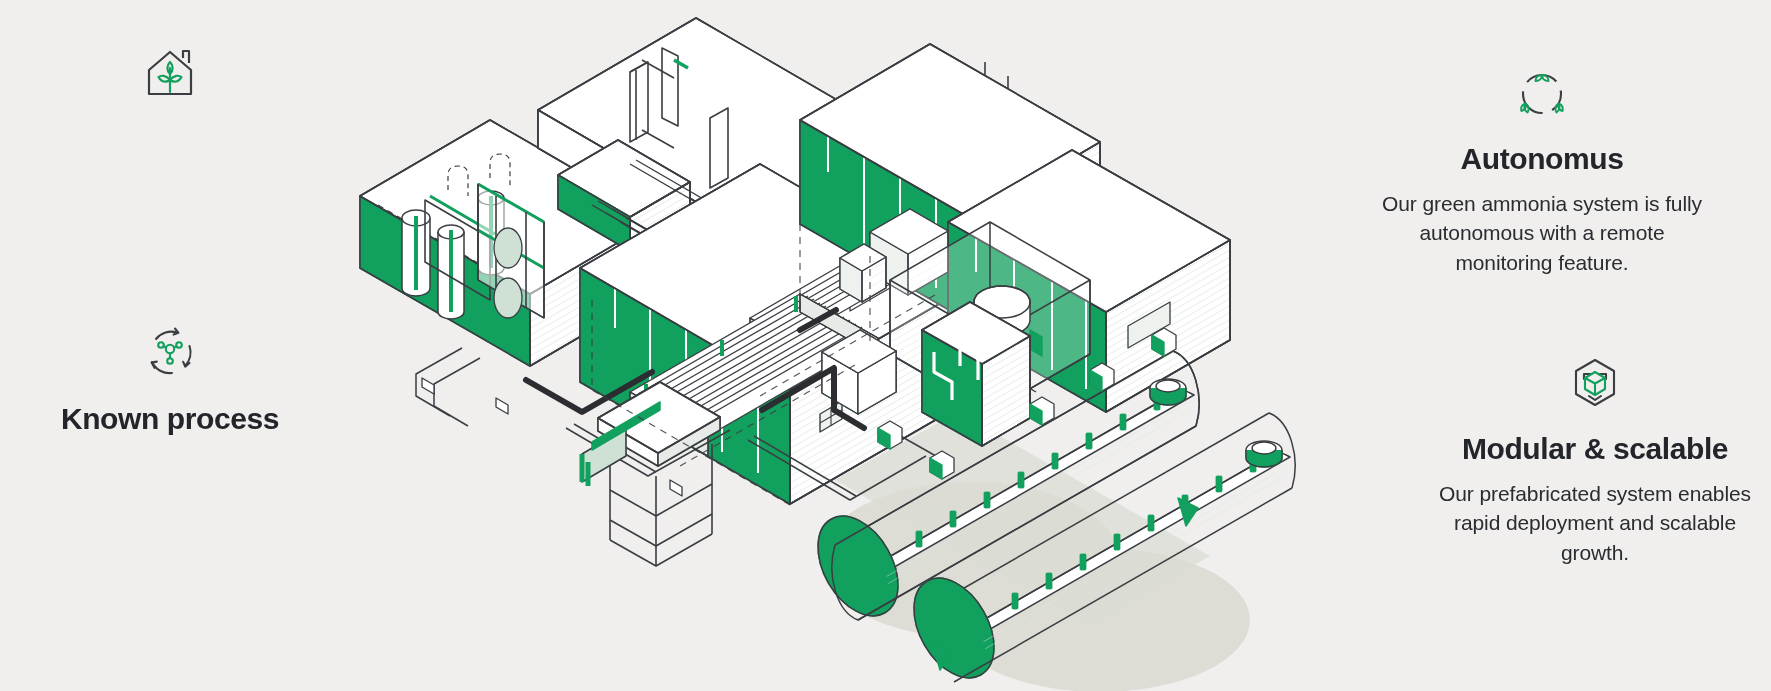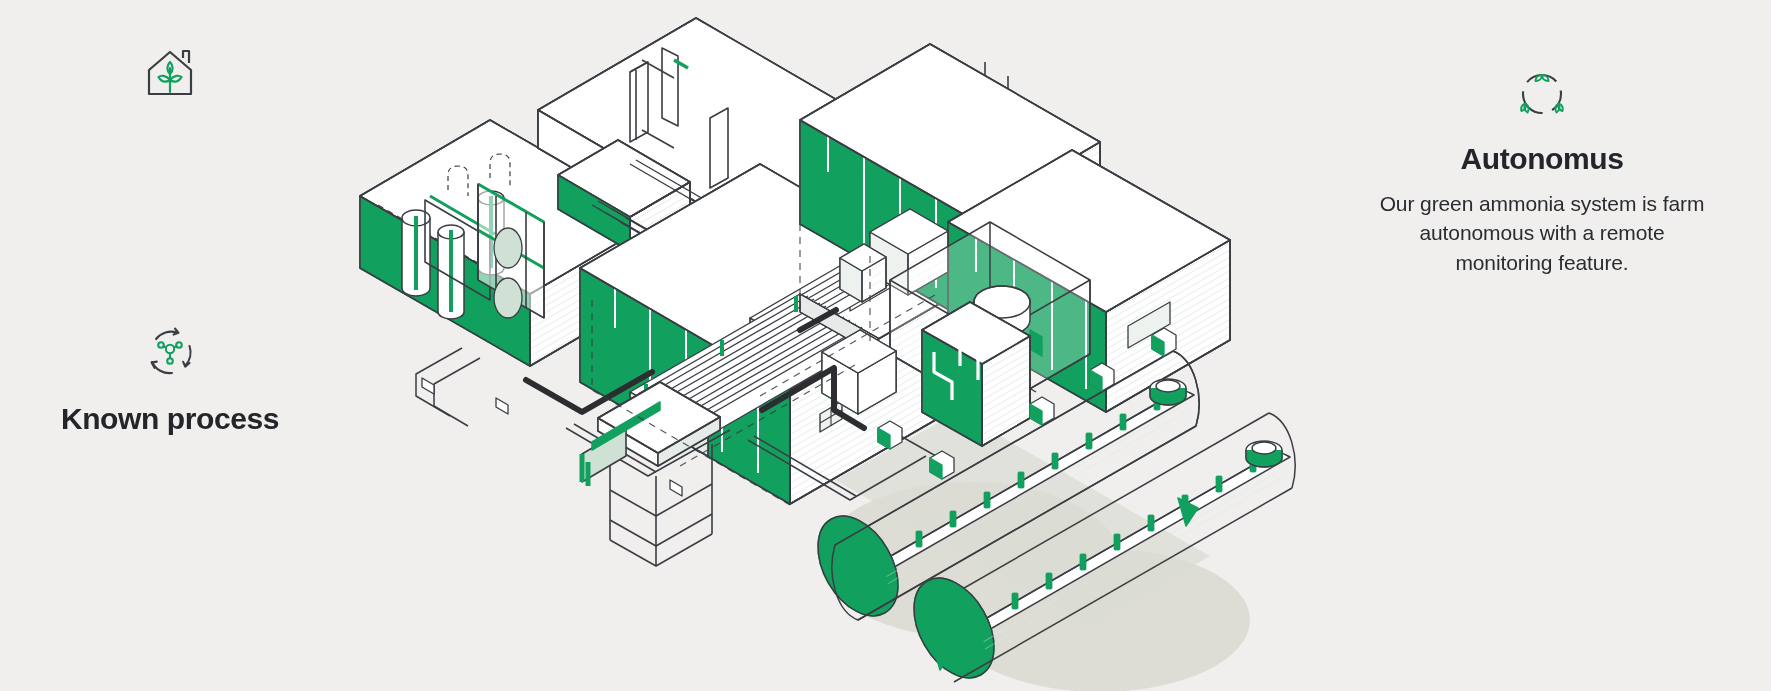--- a/index.html
+++ b/index.html
@@ -81,23 +81,37 @@
         <circle cx="31" cy="32" r="19" stroke="#3a3d42" stroke-width="2.1" fill="none" stroke-dasharray="33 10" stroke-dashoffset="14"></circle>
         <path d="M31 13 C27 13 24.5 15.5 24.5 19 C28.5 19 31 16.5 31 13 Z" stroke="#12a05e" stroke-width="2" fill="none" stroke-linejoin="round"></path>
         <path d="M31 13 C35 13 37.5 15.5 37.5 19 C33.5 19 31 16.5 31 13 Z" stroke="#12a05e" stroke-width="2" fill="none" stroke-linejoin="round"></path>
         <path d="M14.5 41.5 C12.5 45 13.5 48.5 16.5 50.5 C18.5 47 17.5 43.5 14.5 41.5 Z" stroke="#12a05e" stroke-width="2" fill="none" stroke-linejoin="round"></path>
         <path d="M14.5 41.5 C11 42.5 9.5 45.5 10.5 49 C14 48 15.5 45 14.5 41.5 Z" stroke="#12a05e" stroke-width="2" fill="none" stroke-linejoin="round"></path>
         <path d="M47.5 41.5 C49.5 45 48.5 48.5 45.5 50.5 C43.5 47 44.5 43.5 47.5 41.5 Z" stroke="#12a05e" stroke-width="2" fill="none" stroke-linejoin="round"></path>
         <path d="M47.5 41.5 C51 42.5 52.5 45.5 51.5 49 C48 48 46.5 45 47.5 41.5 Z" stroke="#12a05e" stroke-width="2" fill="none" stroke-linejoin="round"></path>
       </svg>
     </div>
     <h2>Autonomus</h2>
-    <p>Our green ammonia system is farm autonomous with a remote monitoring feature.</p>
+    <p>Our green ammonia system is fully autonomous with a remote monitoring feature.</p>
   </div>
 
+  <div class="feature" id="f-modular">
+    <div class="icon-wrap">
+      <svg width="62" height="62" viewBox="0 0 62 62" fill="none">
+        <path d="M31 8 L50 19 L50 42 L31 53 L12 42 L12 19 Z" stroke="#3a3d42" stroke-width="2.1" fill="none" stroke-linejoin="round"></path>
+        <path d="M20 22 L27 22 M20 22 L20 27" stroke="#3a3d42" stroke-width="2.1" stroke-linecap="round"></path>
+        <path d="M42 22 L35 22 M42 22 L42 27" stroke="#3a3d42" stroke-width="2.1" stroke-linecap="round"></path>
+        <path d="M25 44 L31 48 L37 44" stroke="#3a3d42" stroke-width="2.1" fill="none" stroke-linejoin="round" stroke-linecap="round"></path>
+        <path d="M31 20 L41 26 L41 37 L31 43 L21 37 L21 26 Z" stroke="#12a05e" stroke-width="2.1" fill="none" stroke-linejoin="round"></path>
+        <path d="M21 26 L31 31.5 L41 26 M31 31.5 L31 43" stroke="#12a05e" stroke-width="2.1" fill="none" stroke-linejoin="round"></path>
+      </svg>
+    </div>
+    <h2>Modular &amp; scalable</h2>
+    <p>Our prefabricated system enables rapid deployment and scalable growth.</p>
+  </div>
 
   <div id="illu">
     <svg viewBox="0 0 1100 691" fill="none" xmlns="http://www.w3.org/2000/svg">
       <defs>
         <pattern id="hatch" width="6" height="6" patternUnits="userSpaceOnUse" patternTransform="rotate(60)">
           <line x1="0" y1="0" x2="0" y2="6" stroke="#cfd9d3" stroke-width="0.9"></line>
         </pattern>
         <pattern id="hatchLight" width="7" height="7" patternUnits="userSpaceOnUse" patternTransform="rotate(60)">
           <line x1="0" y1="0" x2="0" y2="7" stroke="#dde6e0" stroke-width="0.8"></line>
         </pattern>

